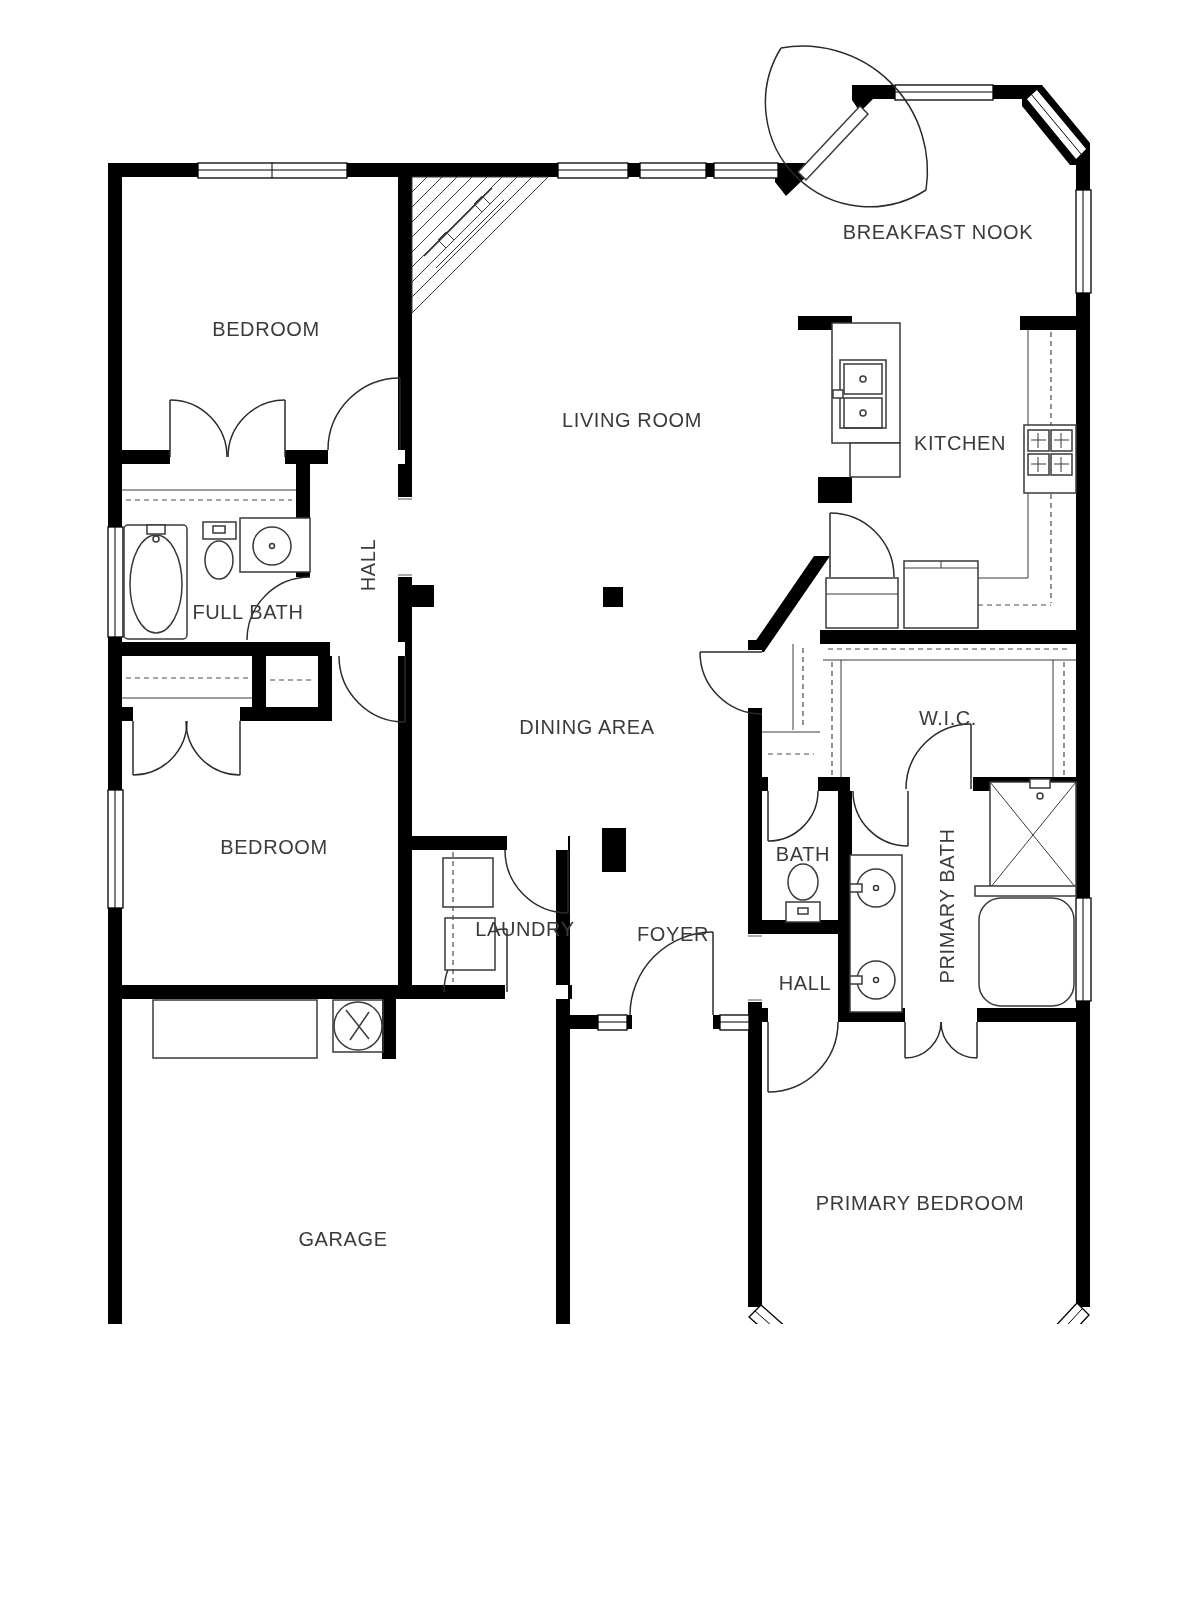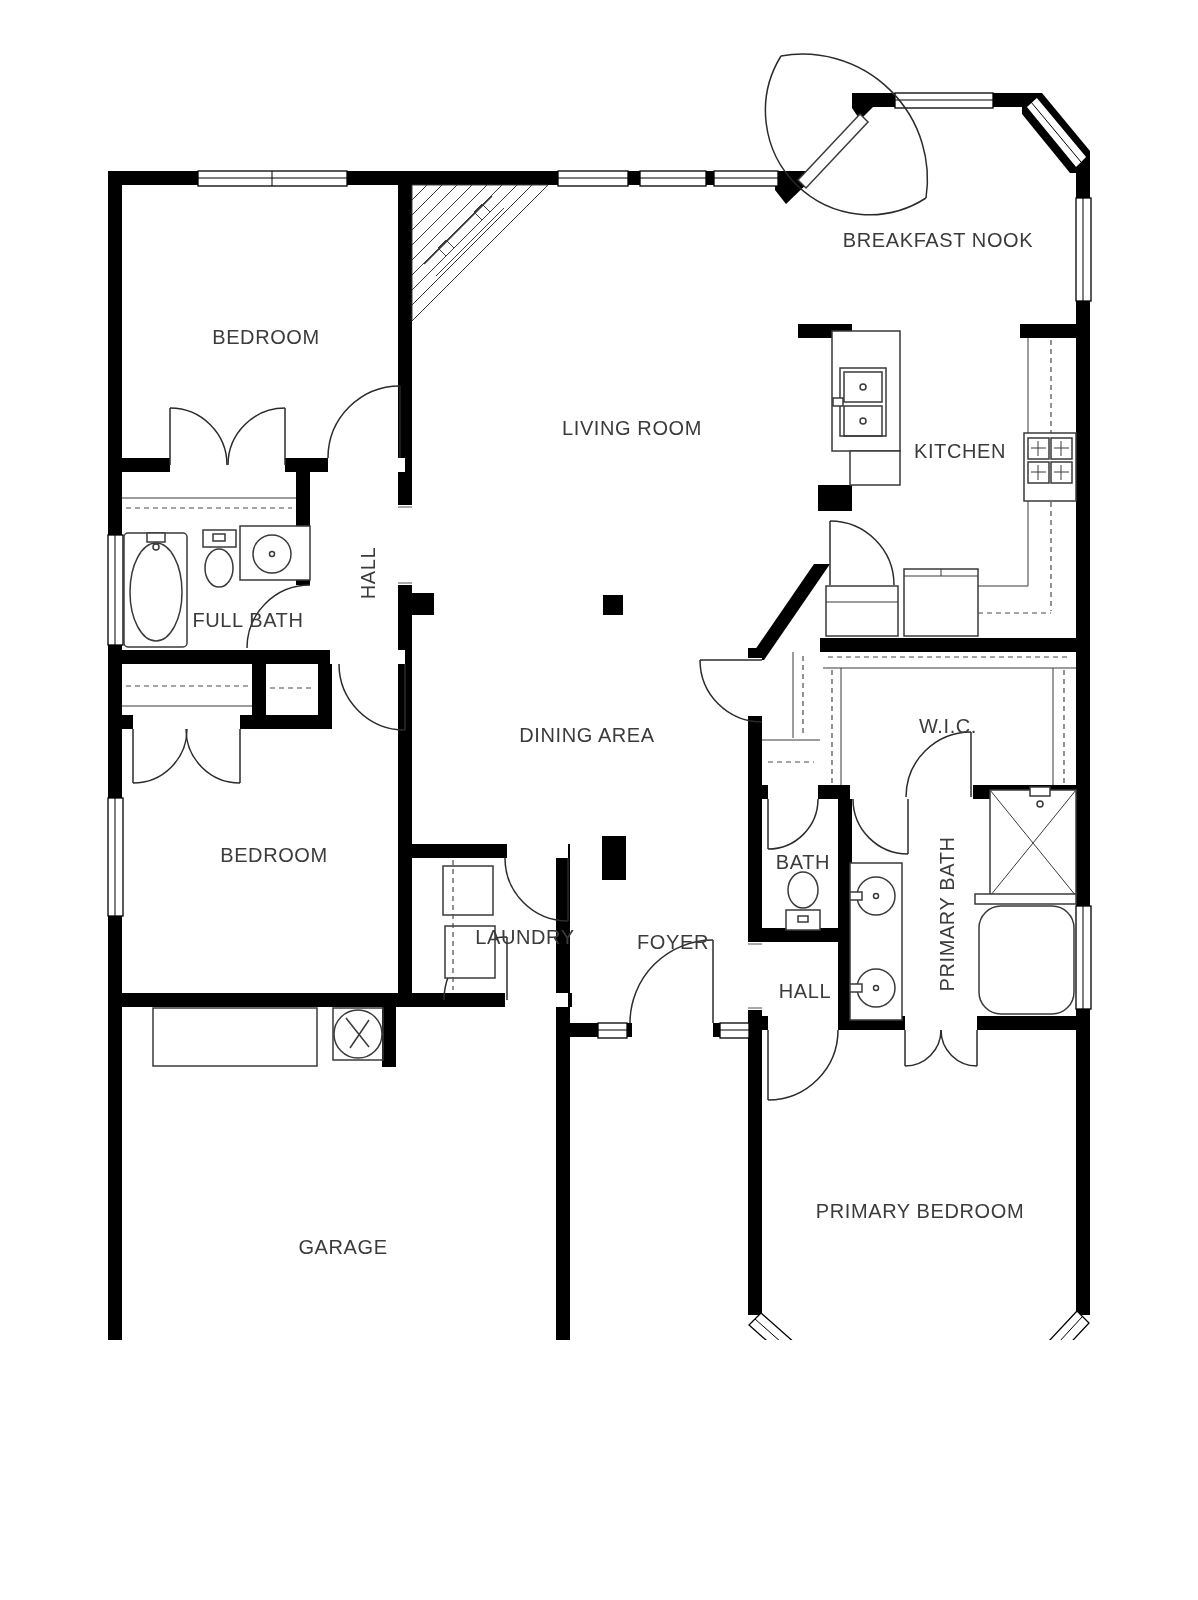--- a/index.html
+++ b/index.html
@@ -1,17 +1,17 @@
 <!DOCTYPE html>
 <html style="--wall: #000000; --line: #3a3a3a; --label: #3b3b3b; --bg: #ffffff;"><head>
 <meta charset="utf-8">
 <style>
   :root{--wall:#000000;--line:#3a3a3a;--label:#3b3b3b;--bg:#ffffff}
   html,body{margin:0;padding:0;background:var(--bg)}
-  .page{width:1198px;height:1324px;margin:8px auto;background:var(--bg)}
+  .page{width:1198px;height:1324px;margin:0 auto;background:var(--bg)}
   svg{display:block}
   .wall{fill:var(--wall);stroke:none}
   .gap{fill:var(--bg);stroke:none}
   .win{fill:#fff;stroke:#000;stroke-width:1.3}
   .winl{stroke:#000;stroke-width:1;fill:none}
   .door{stroke:#2b2b2b;stroke-width:1.5;fill:none}
   .fx{fill:#fff;stroke:var(--line);stroke-width:1.5}
   .fxl{stroke:var(--line);stroke-width:1.5;fill:none}
   .thin{stroke:var(--line);stroke-width:1;fill:none}
   .dash{stroke:#4a4a4a;stroke-width:1.2;fill:none;stroke-dasharray:5 4}

